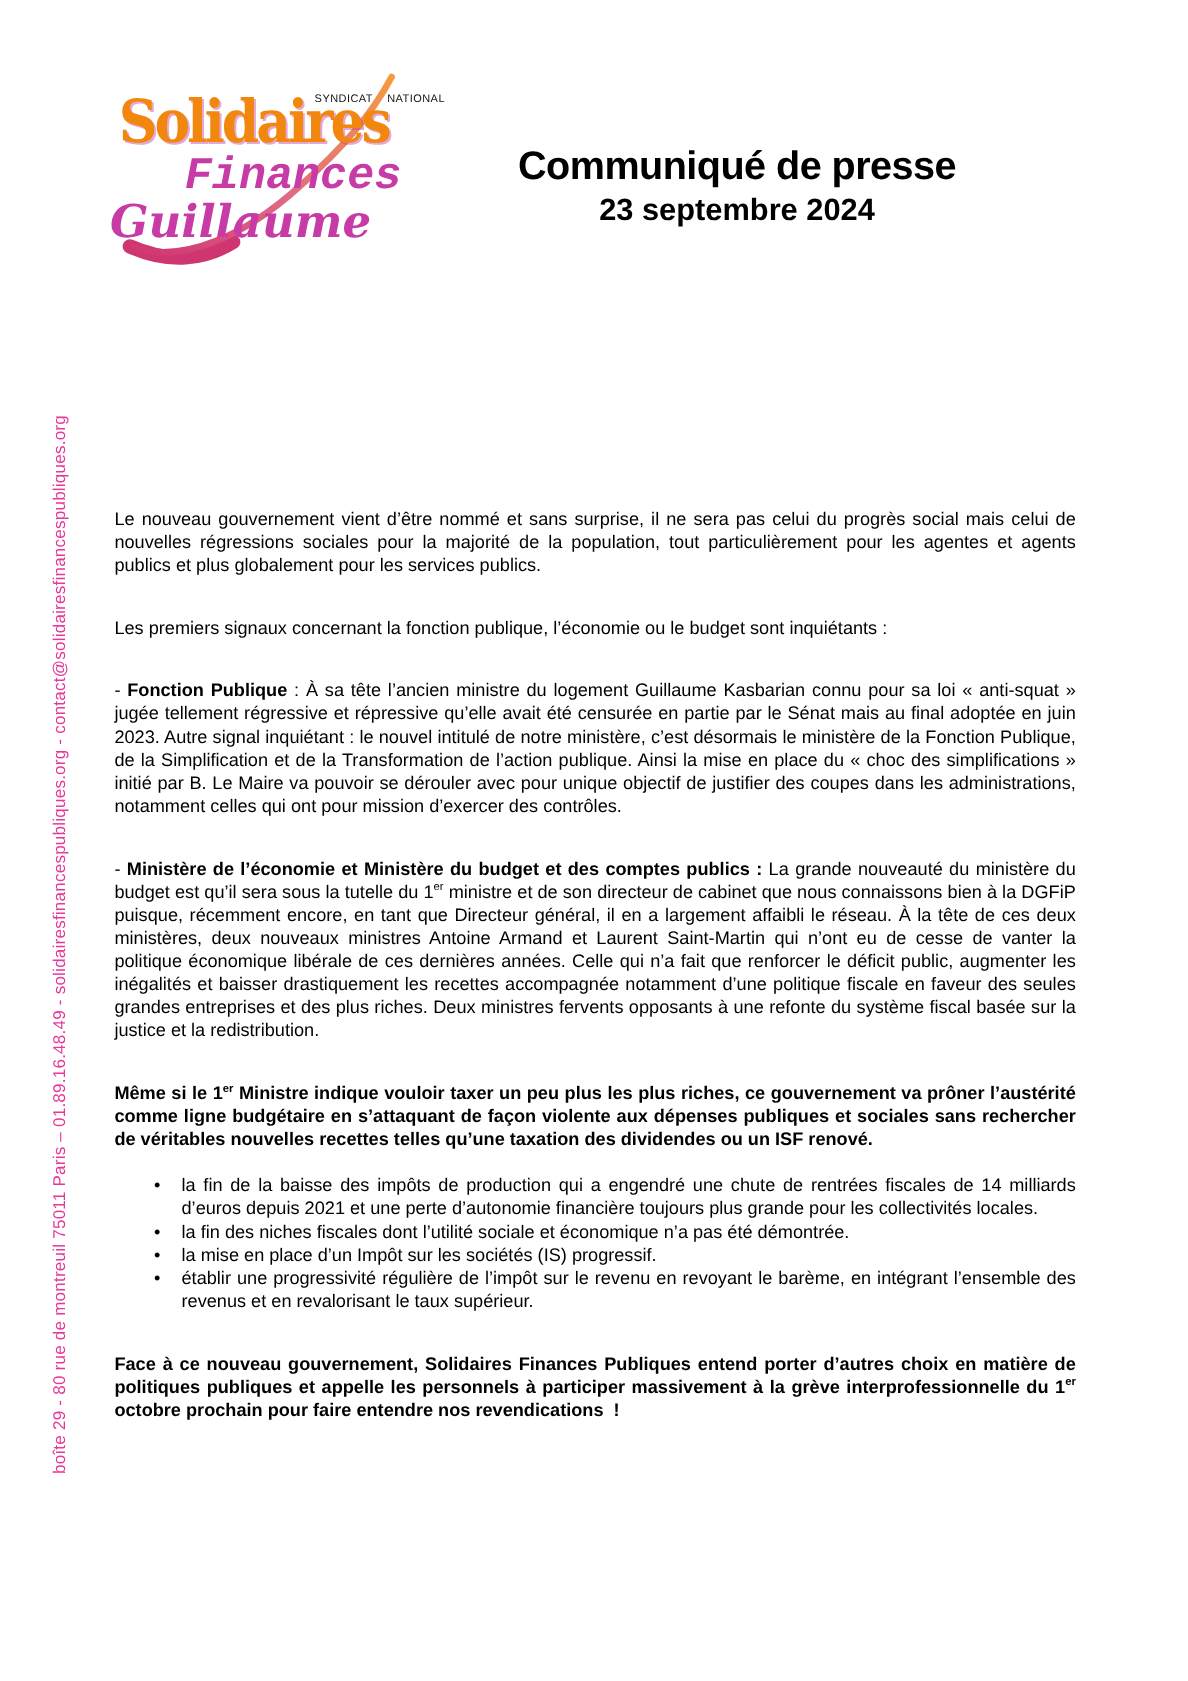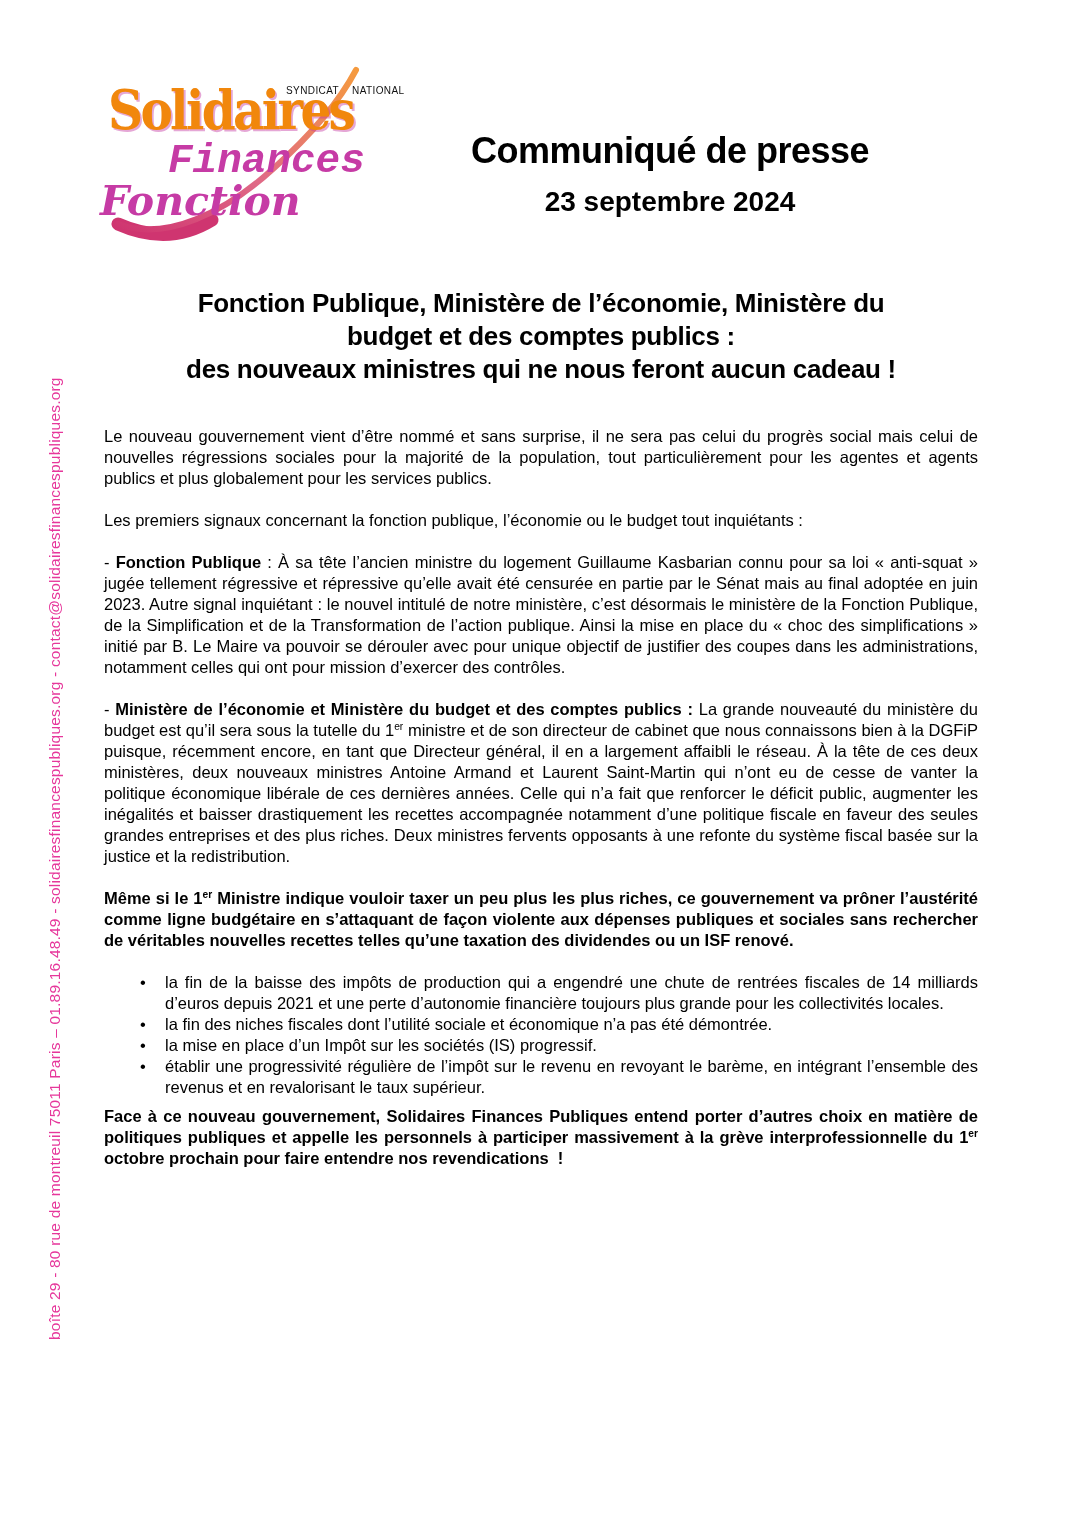--- a/index.html
+++ b/index.html
@@ -94,21 +94,21 @@
     text-align:center;
   }
   .header-title {
     font-size:36px;
     font-weight:bold;
     letter-spacing:-0.5px;
   }
   .header-date {
     font-size:28px;
     font-weight:bold;
-    margin-top:14px;
+    margin-top:3px;
   }
 
   
   .doc-title {
     position:absolute;
     left:104px; top:287px;
     width:874px;
     text-align:center;
     font-size:26px;
     line-height:33px;
@@ -118,21 +118,21 @@
 
   
   .doc-body {
     position:absolute;
     left:104px; top:426px;
     width:874px;
     font-size:16.5px;
     line-height:21px;
     text-align:justify;
   }
-  .doc-body p.para { margin-bottom:21px; }
+  .doc-body p.para { margin-bottom:21px;margin-top:36px; }
   .doc-body p.para.bold { font-weight:bold; }
   .doc-body .b { font-weight:bold; }
   .doc-body sup {
     font-size:0.62em;
     line-height:0;
     vertical-align:super;
     font-weight:inherit;
   }
   ul.bullets {
     margin:0 0 8px 0;
@@ -167,37 +167,32 @@
         </linearGradient>
       </defs>
       <path d="M 12 158 C 48 174, 80 170, 106 154" fill="none" stroke="#cf3570" stroke-width="13" stroke-linecap="round"></path>
       <path d="M 12 158 C 60 176, 120 146, 168 102 C 206 68 232 38 250 4" fill="none" stroke="url(#swgrad)" stroke-width="6" stroke-linecap="round"></path>
     </svg>
     <div class="logo-solidaires">Solidaires</div>
     <div class="logo-tagline">
       <span>SYNDICAT</span><span class="gap"></span><span>NATIONAL</span>
     </div>
     <div class="logo-finances">Finances</div>
-    <div class="logo-publiques">Fonction</div>
+    <div class="logo-publiques">Guillaume</div>
   </div>
 
   <div class="header-block">
     <div class="header-title">Communiqué de presse</div>
     <div class="header-date">23 septembre 2024</div>
   </div>
 
-  <div class="doc-title">
-    <div>Fonction Publique, Ministère de l’économie, Ministère du</div>
-    <div>budget et des comptes publics :</div>
-    <div>des nouveaux ministres qui ne nous feront aucun cadeau !</div>
-  </div>
 
   <div class="doc-body">
       <p class="para"><span>Le nouveau gouvernement vient d’être nommé et sans surprise, il ne sera pas celui du progrès social mais celui de nouvelles régressions sociales pour la majorité de la population, tout particulièrement pour les agentes et agents publics et plus globalement pour les services publics.</span></p>
-      <p class="para"><span>Les premiers signaux concernant la fonction publique, l’économie ou le budget tout inquiétants :</span></p>
+      <p class="para"><span>Les premiers signaux concernant la fonction publique, l’économie ou le budget sont inquiétants :</span></p>
       <p class="para"><span>- </span><span class="b">Fonction Publique</span><span> : À sa tête l’ancien ministre du logement Guillaume Kasbarian connu pour sa loi « anti-squat » jugée tellement régressive et répressive qu’elle avait été censurée en partie par le Sénat mais au final adoptée en juin 2023. Autre signal inquiétant : le nouvel intitulé de notre ministère, c’est désormais le ministère de la Fonction Publique, de la Simplification et de la Transformation de l’action publique. Ainsi la mise en place du « choc des simplifications » initié par B. Le Maire va pouvoir se dérouler avec pour unique objectif de justifier des coupes dans les administrations, notamment celles qui ont pour mission d’exercer des contrôles.</span></p>
       <p class="para"><span>- </span><span class="b">Ministère de l’économie et Ministère du budget et des comptes publics :</span><span> La grande nouveauté du ministère du budget est qu’il sera sous la tutelle du 1</span><sup>er</sup><span> ministre et de son directeur de cabinet que nous connaissons bien à la DGFiP puisque, récemment encore, en tant que Directeur général, il en a largement affaibli le réseau. À la tête de ces deux ministères, deux nouveaux ministres Antoine Armand et Laurent Saint-Martin qui n’ont eu de cesse de vanter la politique économique libérale de ces dernières années. Celle qui n’a fait que renforcer le déficit public, augmenter les inégalités et baisser drastiquement les recettes accompagnée notamment d’une politique fiscale en faveur des seules grandes entreprises et des plus riches. Deux ministres fervents opposants à une refonte du système fiscal basée sur la justice et la redistribution.</span></p>
       <p class="para bold"><span>Même si le 1</span><sup>er</sup><span> Ministre indique vouloir taxer un peu plus les plus riches, ce gouvernement va prôner l’austérité comme ligne budgétaire en s’attaquant de façon violente aux dépenses publiques et sociales sans rechercher de véritables nouvelles recettes telles qu’une taxation des dividendes ou un ISF renové.</span></p>
       <ul class="bullets">
         <li>la fin de la baisse des impôts de production qui a engendré une chute de rentrées fiscales de 14 milliards d’euros depuis 2021 et une perte d’autonomie financière toujours plus grande pour les collectivités locales.</li>
         <li>la fin des niches fiscales dont l’utilité sociale et économique n’a pas été démontrée.</li>
         <li>la mise en place d’un Impôt sur les sociétés (IS) progressif.</li>
         <li>établir une progressivité régulière de l’impôt sur le revenu en revoyant le barème, en intégrant l’ensemble des revenus et en revalorisant le taux supérieur.</li>
       </ul>
       <p class="para bold"><span>Face à ce nouveau gouvernement, Solidaires Finances Publiques entend porter d’autres choix en matière de politiques publiques et appelle les personnels à participer massivement à la grève interprofessionnelle du 1</span><sup>er</sup><span> octobre prochain pour faire entendre nos revendications&nbsp; !</span></p>

